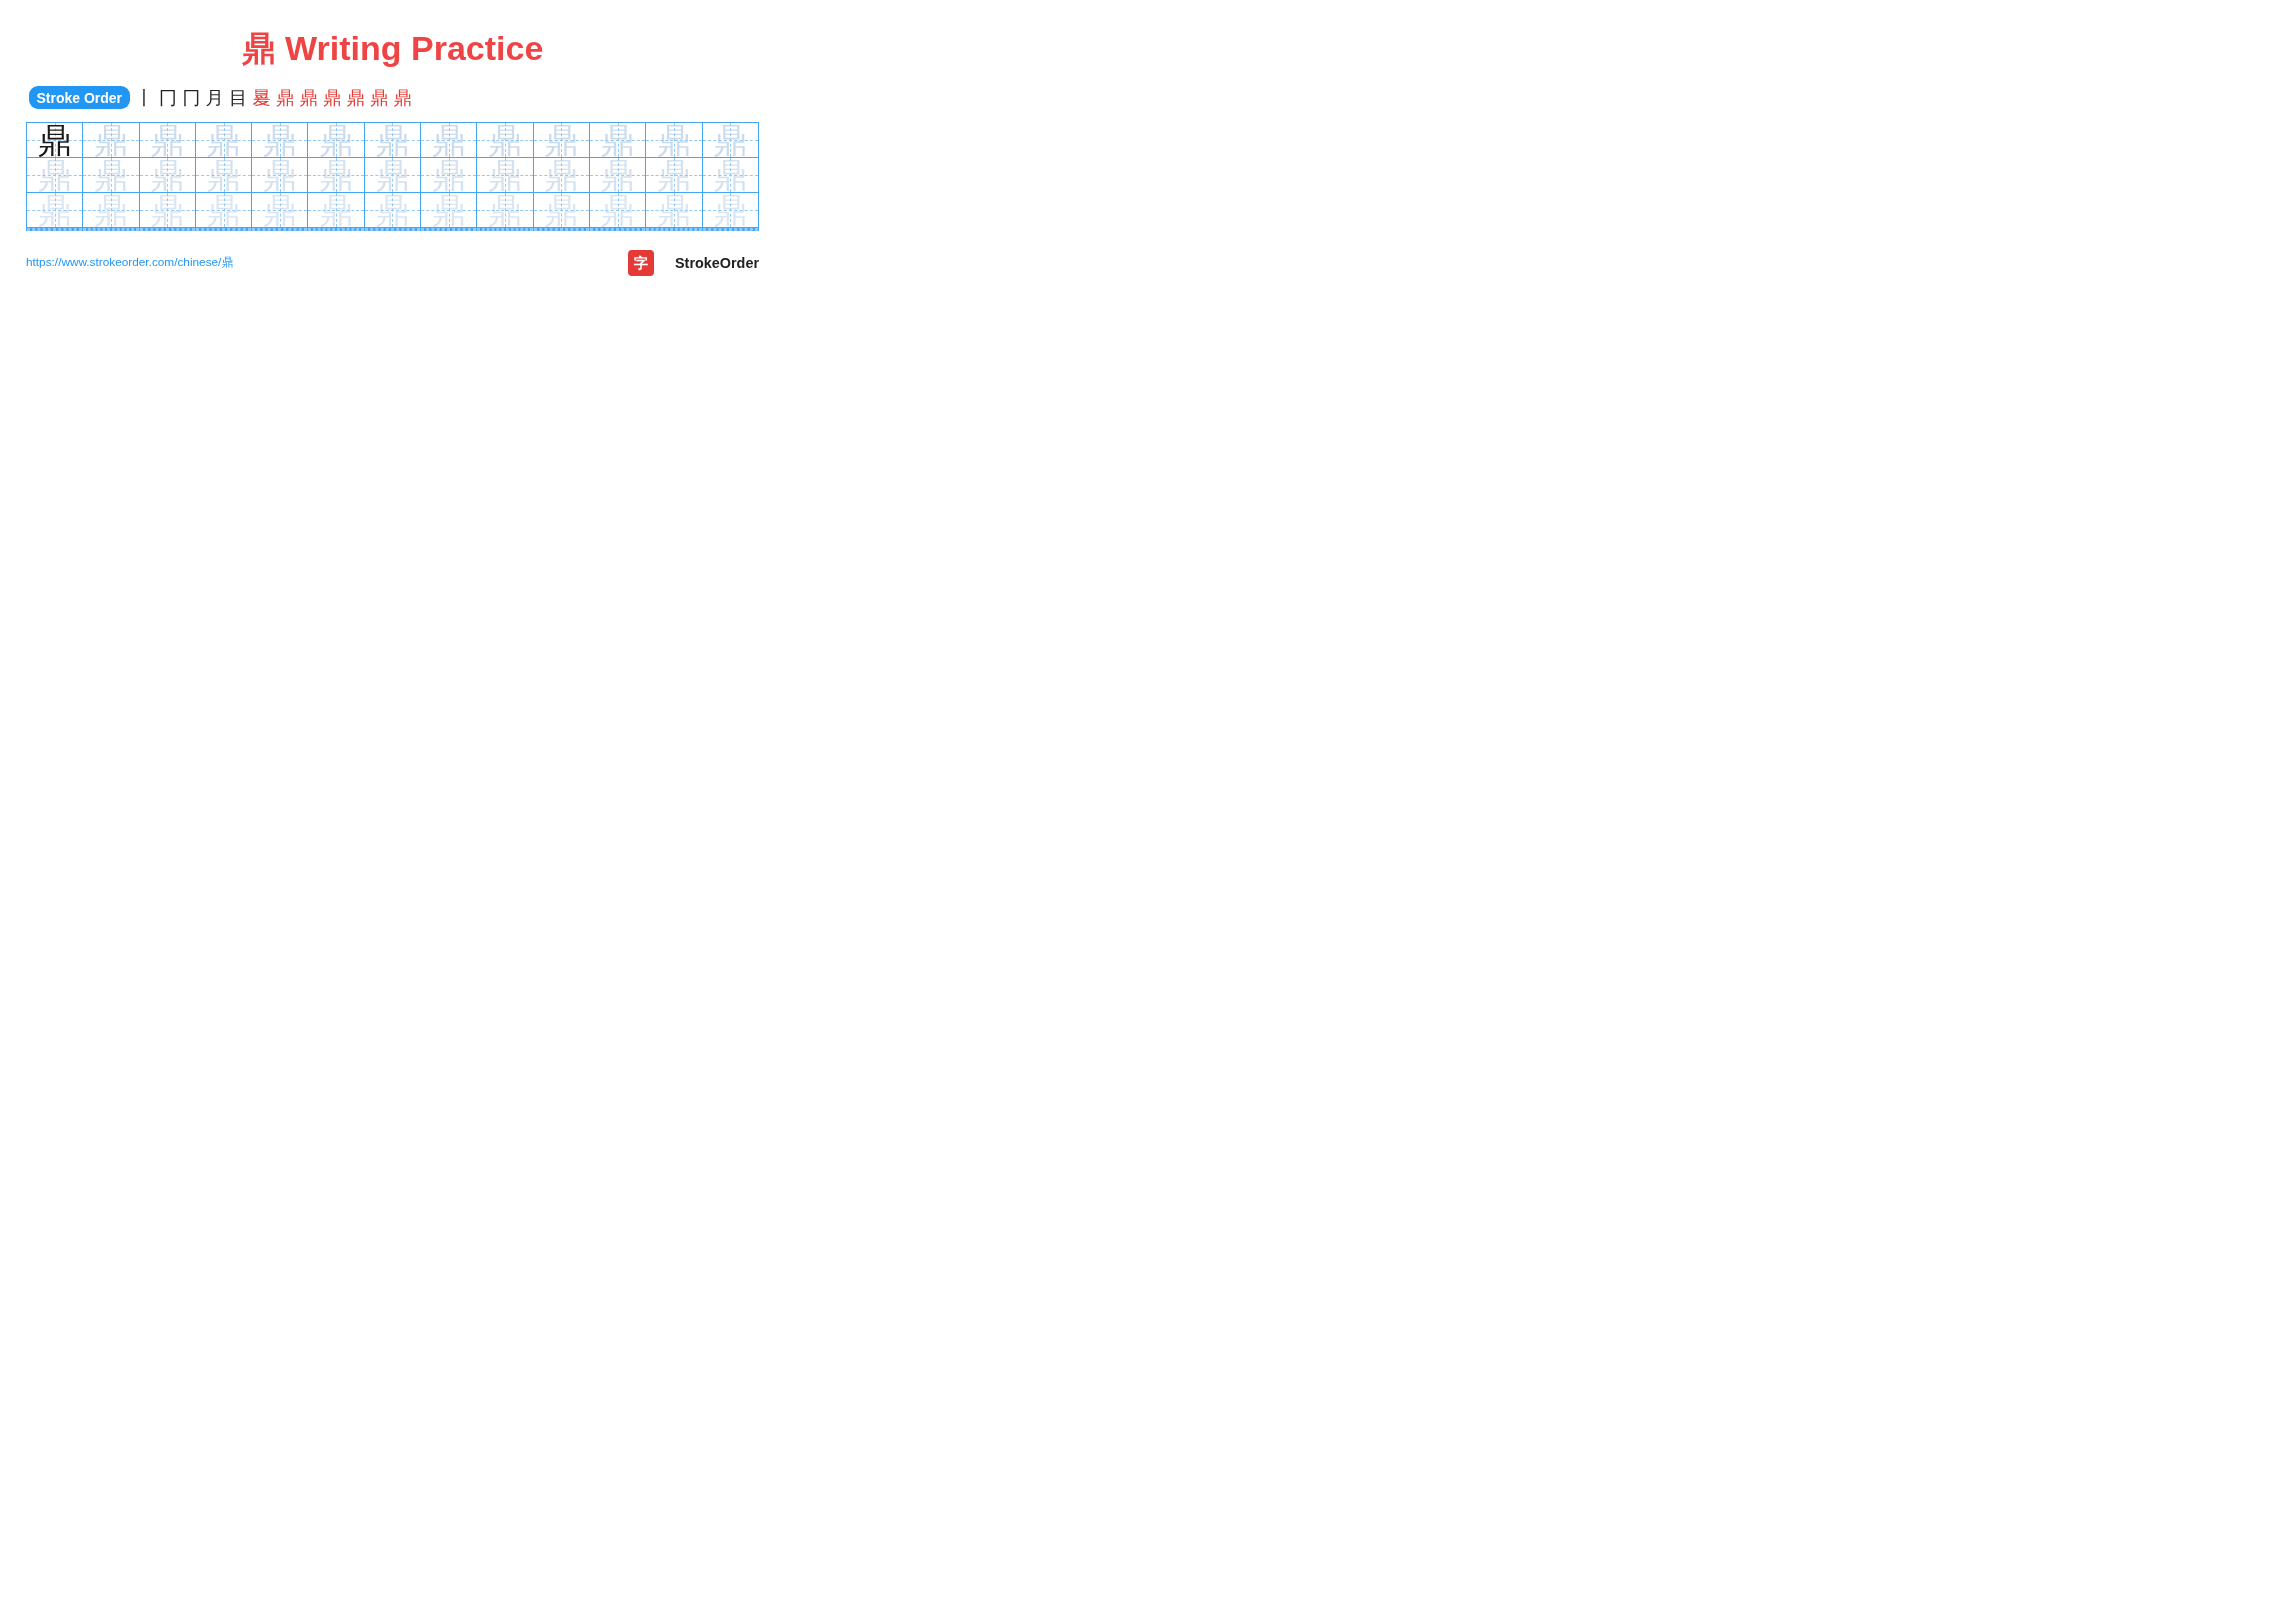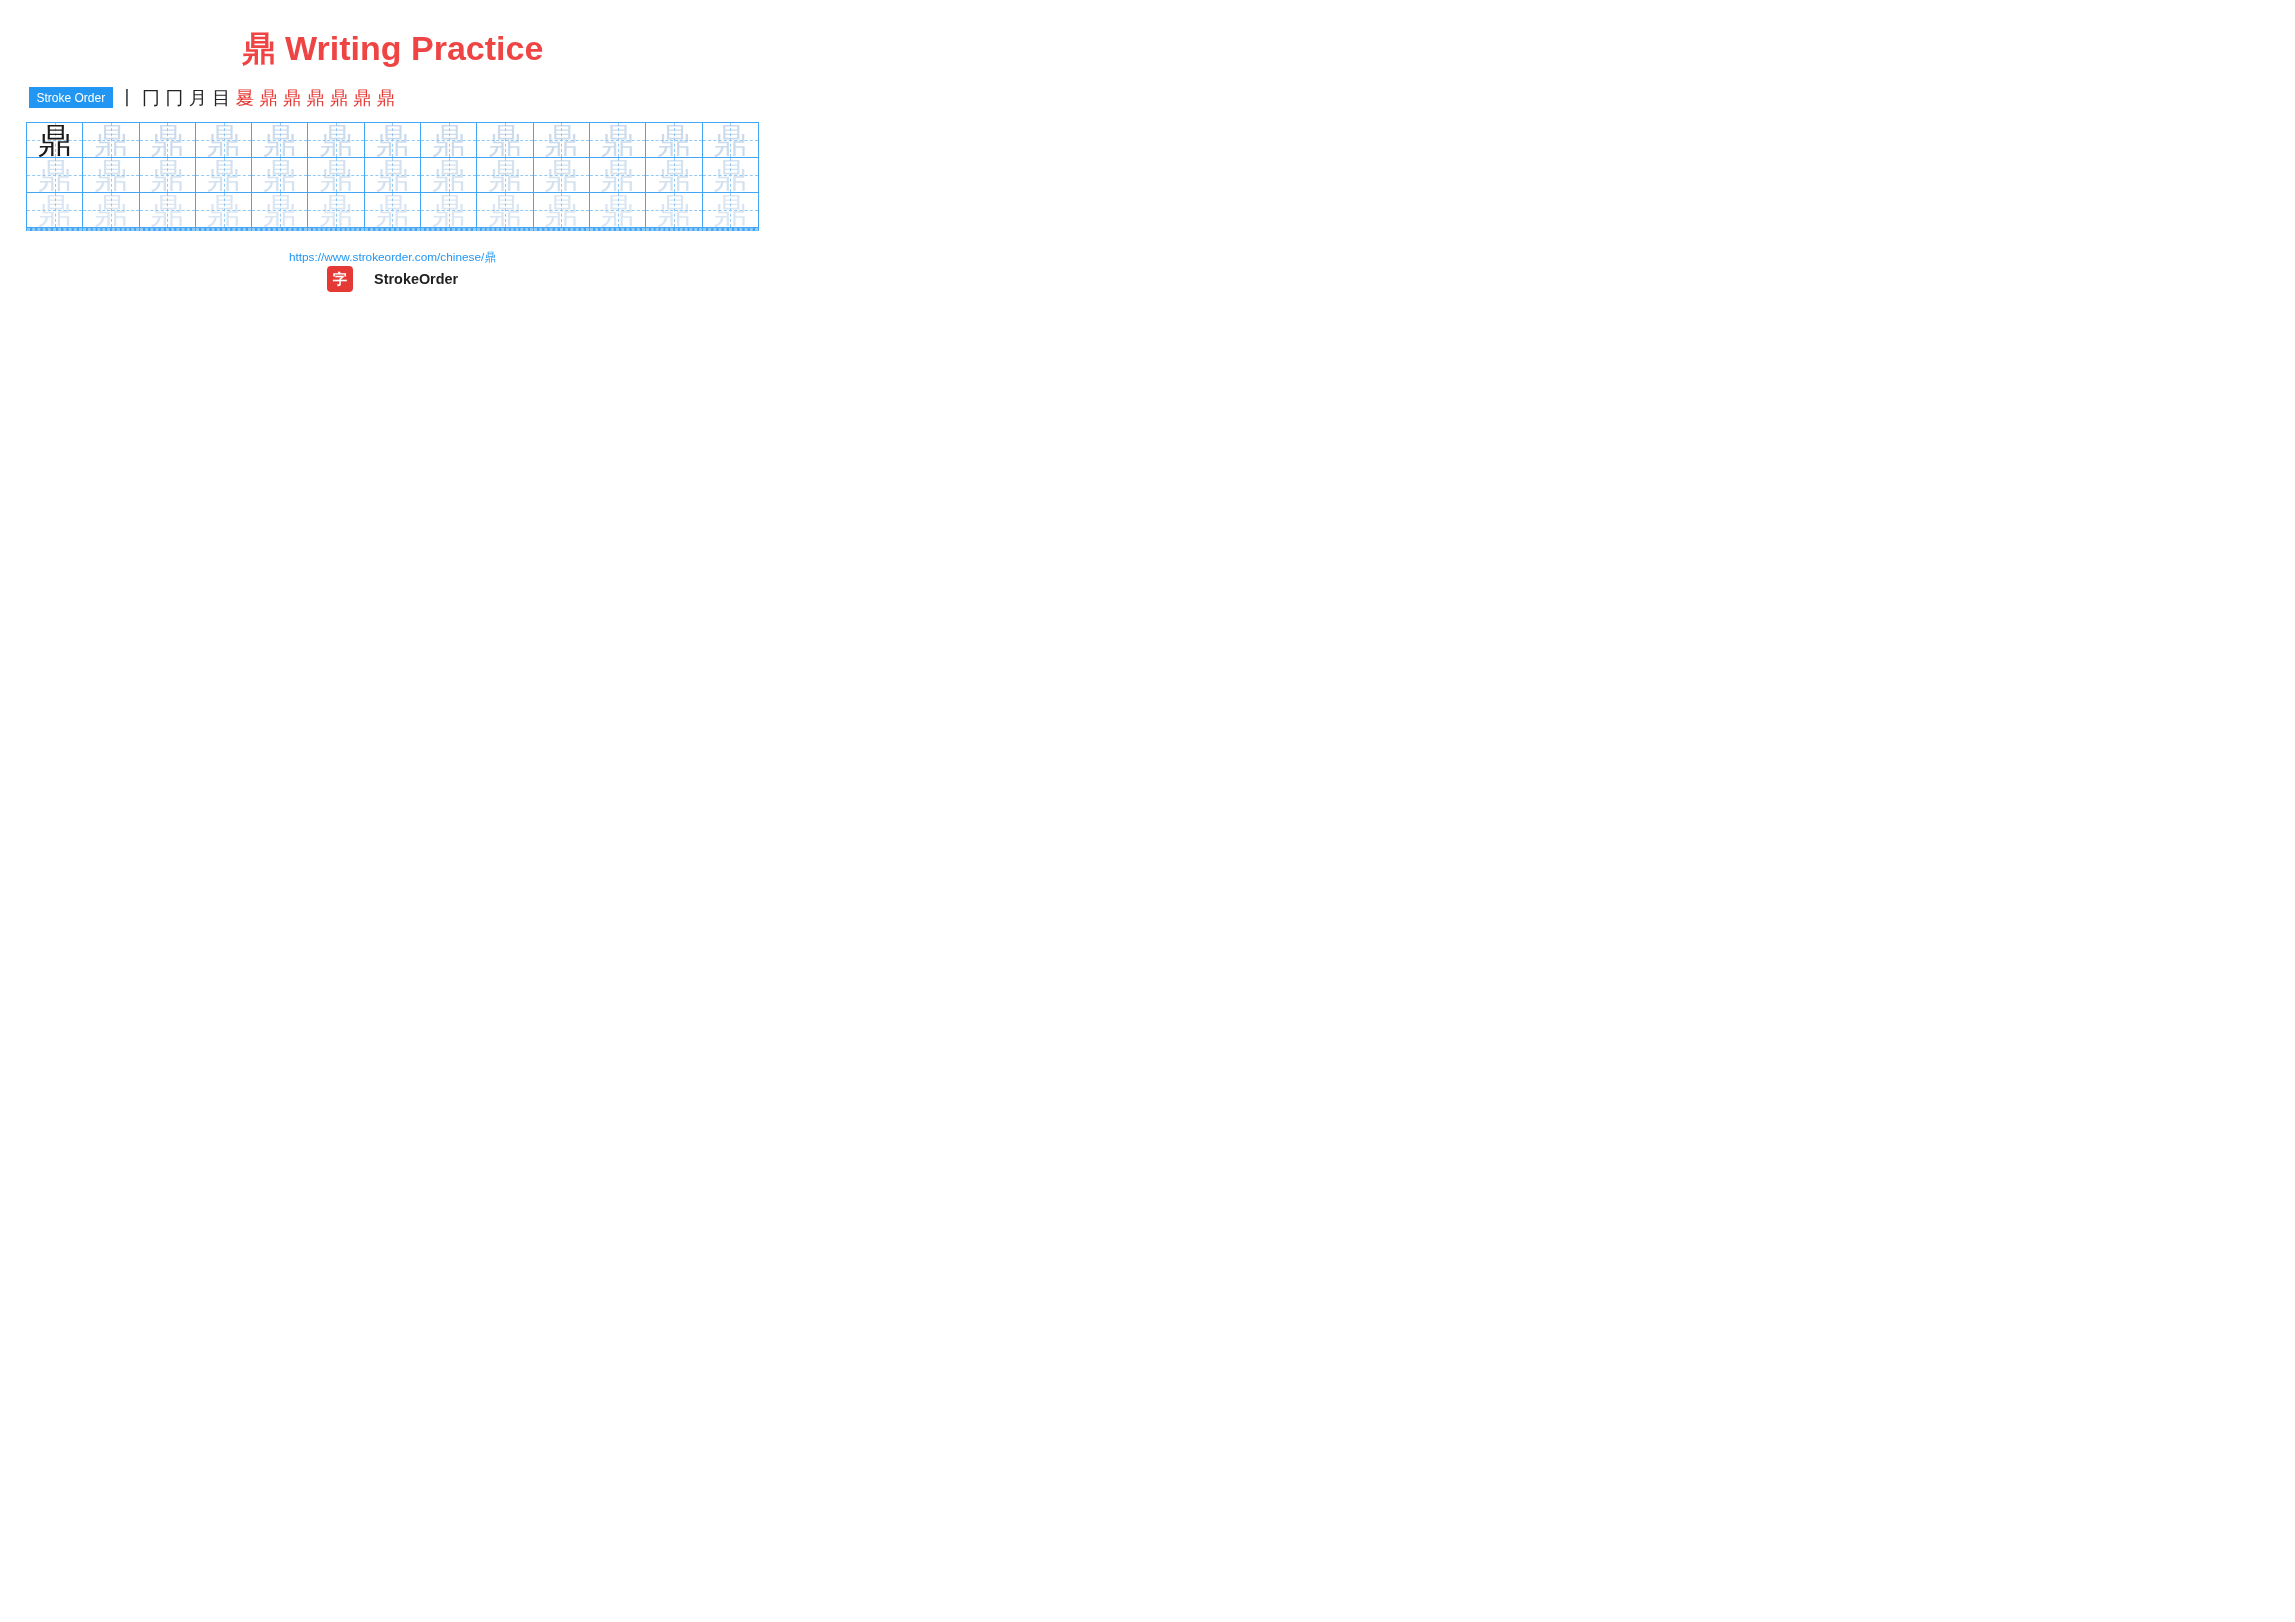--- a/index.html
+++ b/index.html
@@ -24,24 +24,24 @@
       display: flex;
       align-items: center;
       gap: 5.2px;
       margin-bottom: 11.8px;
       padding-left: 2.6px;
     }
 
     .stroke-order-badge {
       background: #2196F3;
       color: white;
-      font-size: 12px;
-      font-weight: normal;
+      font-size: 14px;
+      font-weight: bold;
       padding: 3.3px 7.9px;
-      border-radius: 0;
+      border-radius: 9px;
       white-space: nowrap;
     }
 
     .stroke-char {
       font-size: 18.3px;
       color: #222;
       min-width: 18.3px;
       text-align: center;
     }
     .stroke-char.red {
@@ -89,21 +89,20 @@
       z-index: 2;
       font-size: 34px;
       line-height: 1;
     }
 
     .footer {
       display: flex;
       justify-content: space-between;
       align-items: center;
       margin-top: 19.6px;
-      flex-direction: column;
     }
 
     .footer-url {
       color: #2196F3;
       font-size: 11.8px;
     }
 
     .footer-logo {
       display: flex;
       align-items: center;

